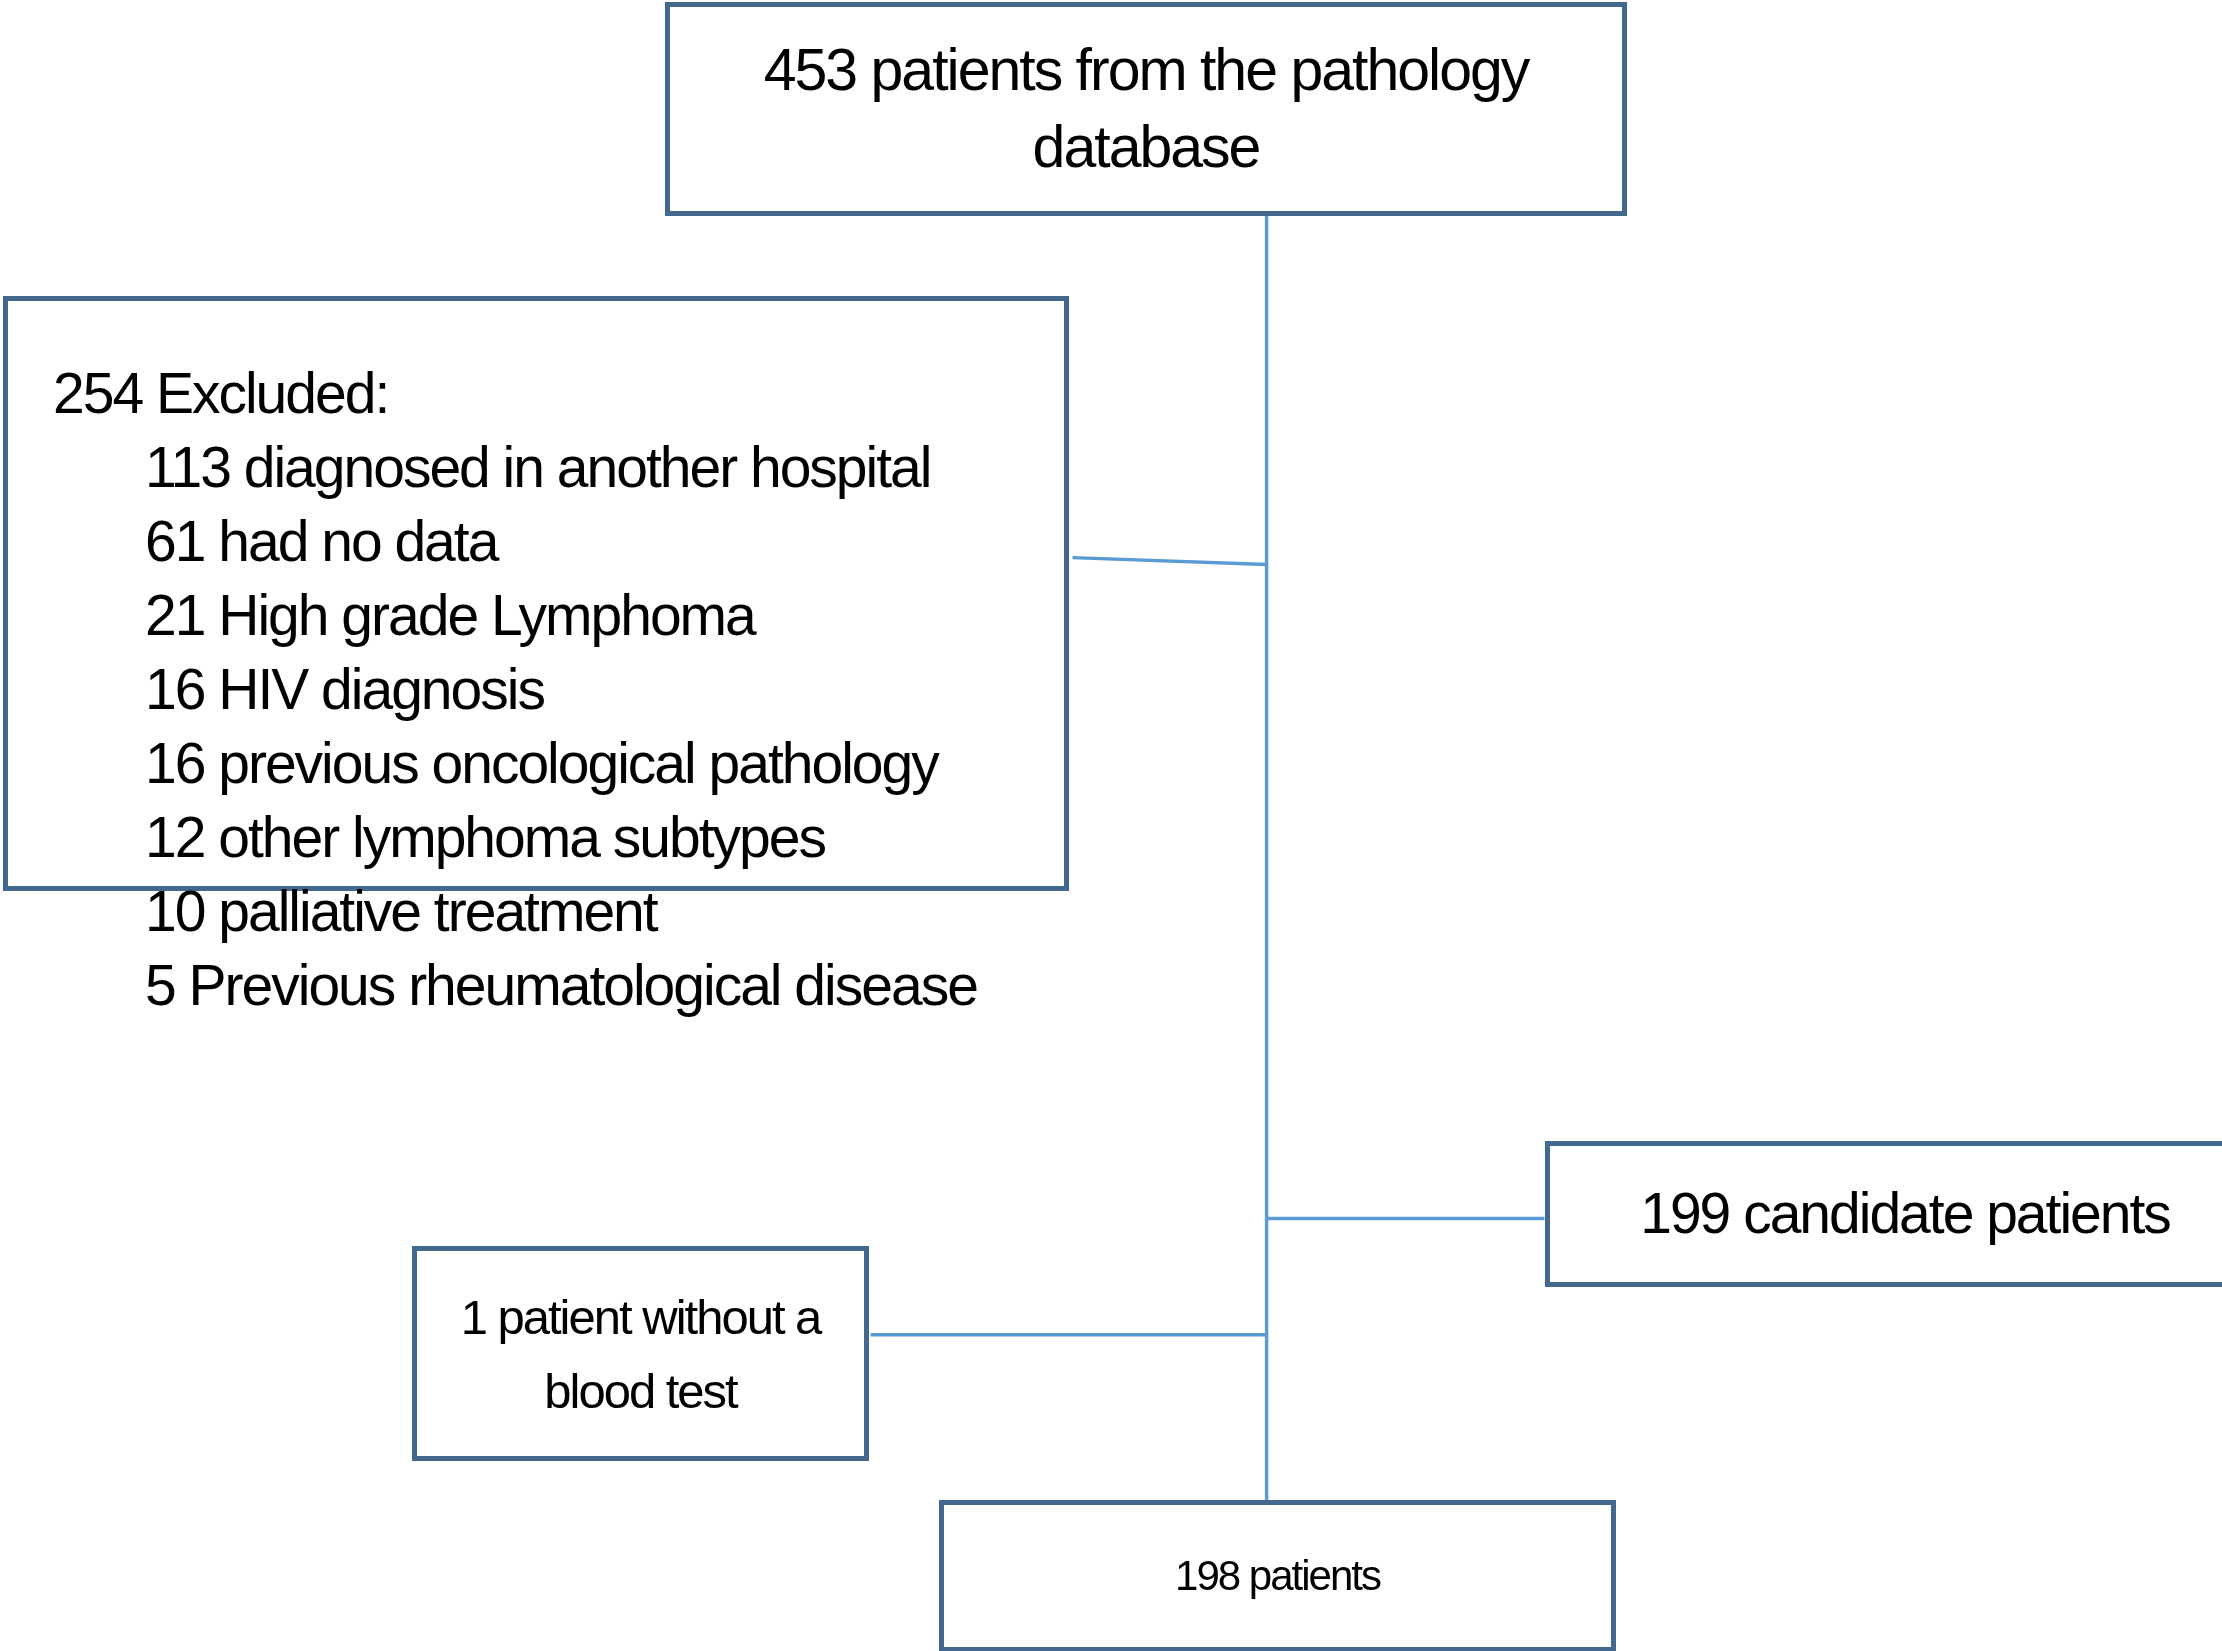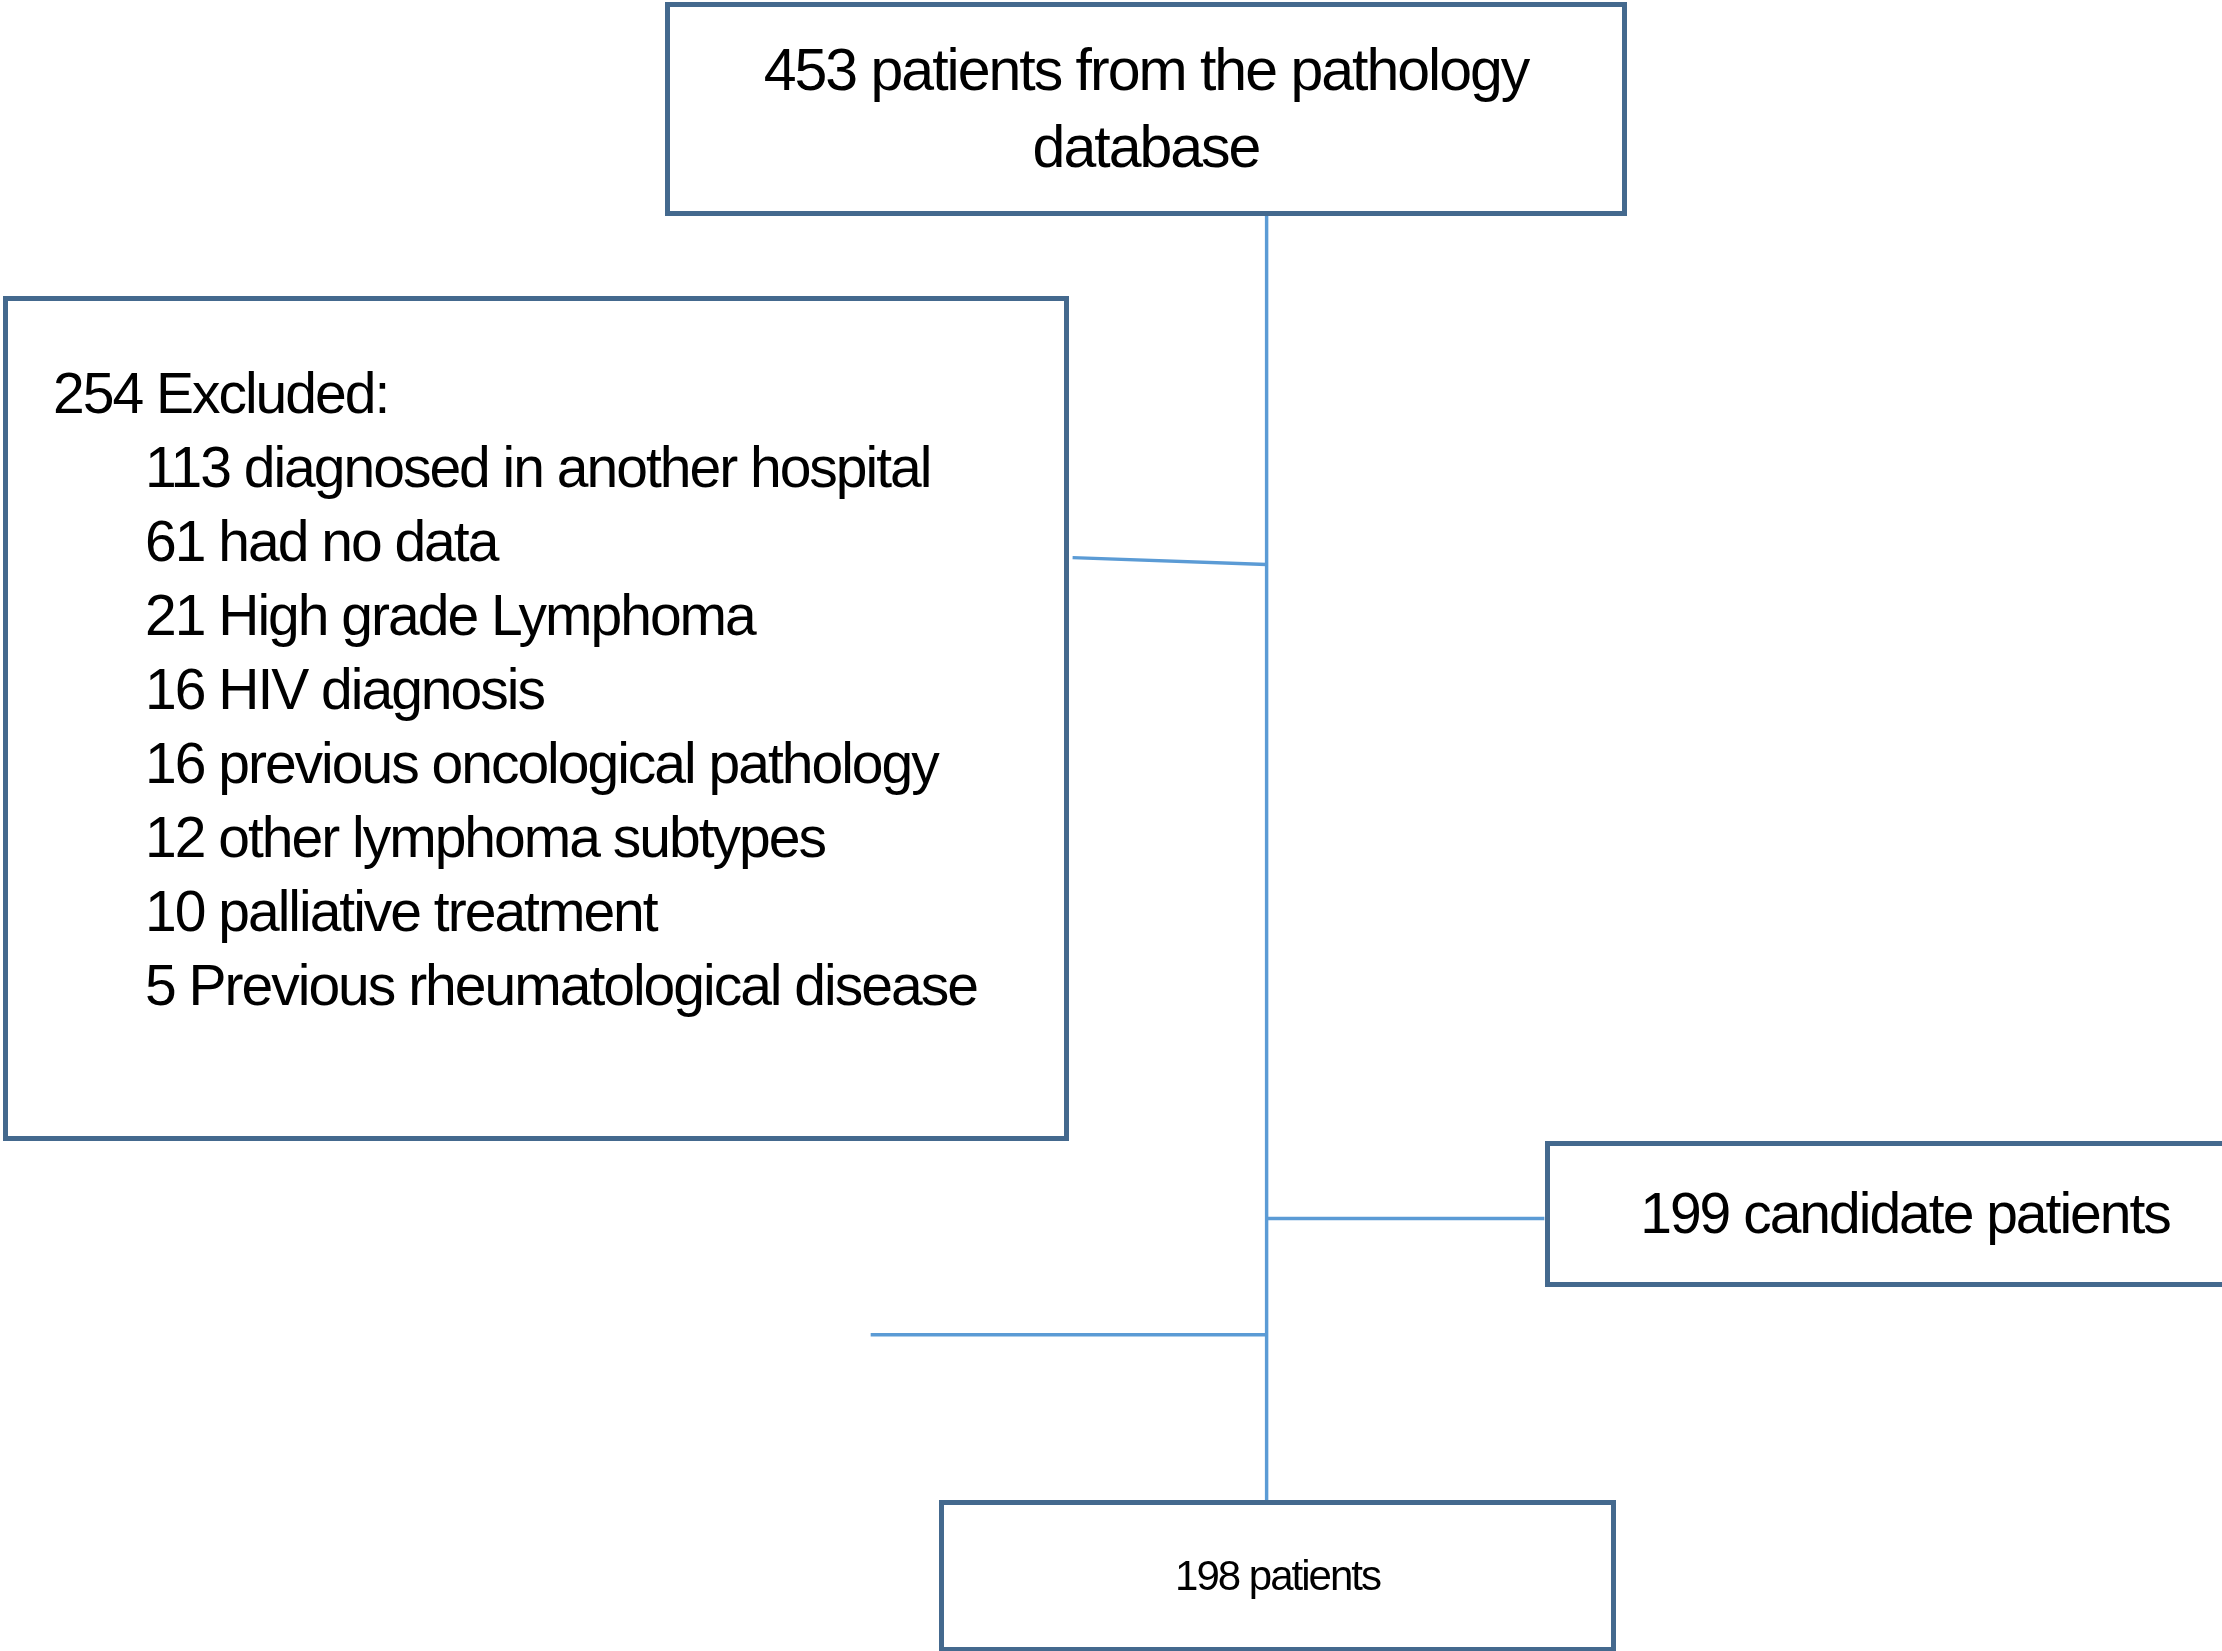--- a/index.html
+++ b/index.html
@@ -36,21 +36,21 @@
   }
   #source-box {
     left: 665px; top: 2px;
     width: 962px; height: 214px;
     font-size: 59px;
     line-height: 77px;
     padding: 0 16px;
   }
   #excluded-box {
     left: 3px; top: 296px;
-    width: 1066px; height: 845px;
+    width: 1066px; height: 595px;
     display: block;
     text-align: left;
     font-size: 57px;
     line-height: 74px;
     padding: 55px 9.9px 0 45px;
   }
   #excluded-box .ex-item {
     margin-left: 92px;
     white-space: nowrap;
   }
@@ -102,19 +102,22 @@
     <div class="ex-item">16 previous oncological pathology</div>
     <div class="ex-item">12 other lymphoma subtypes</div>
     <div class="ex-item">10 palliative treatment</div>
     <div class="ex-item">5 Previous rheumatological disease</div>
   </div>
 
   <div class="box" id="candidates-box">
     <span>199 candidate patients</span>
   </div>
 
+  <div class="box" id="no-blood-test-box">
+    <span>1 patient without a blood test</span>
+  </div>
 
   <div class="box" id="final-box">
     <span>198 patients</span>
   </div>
 
 </div>
 
 
 </body></html>

